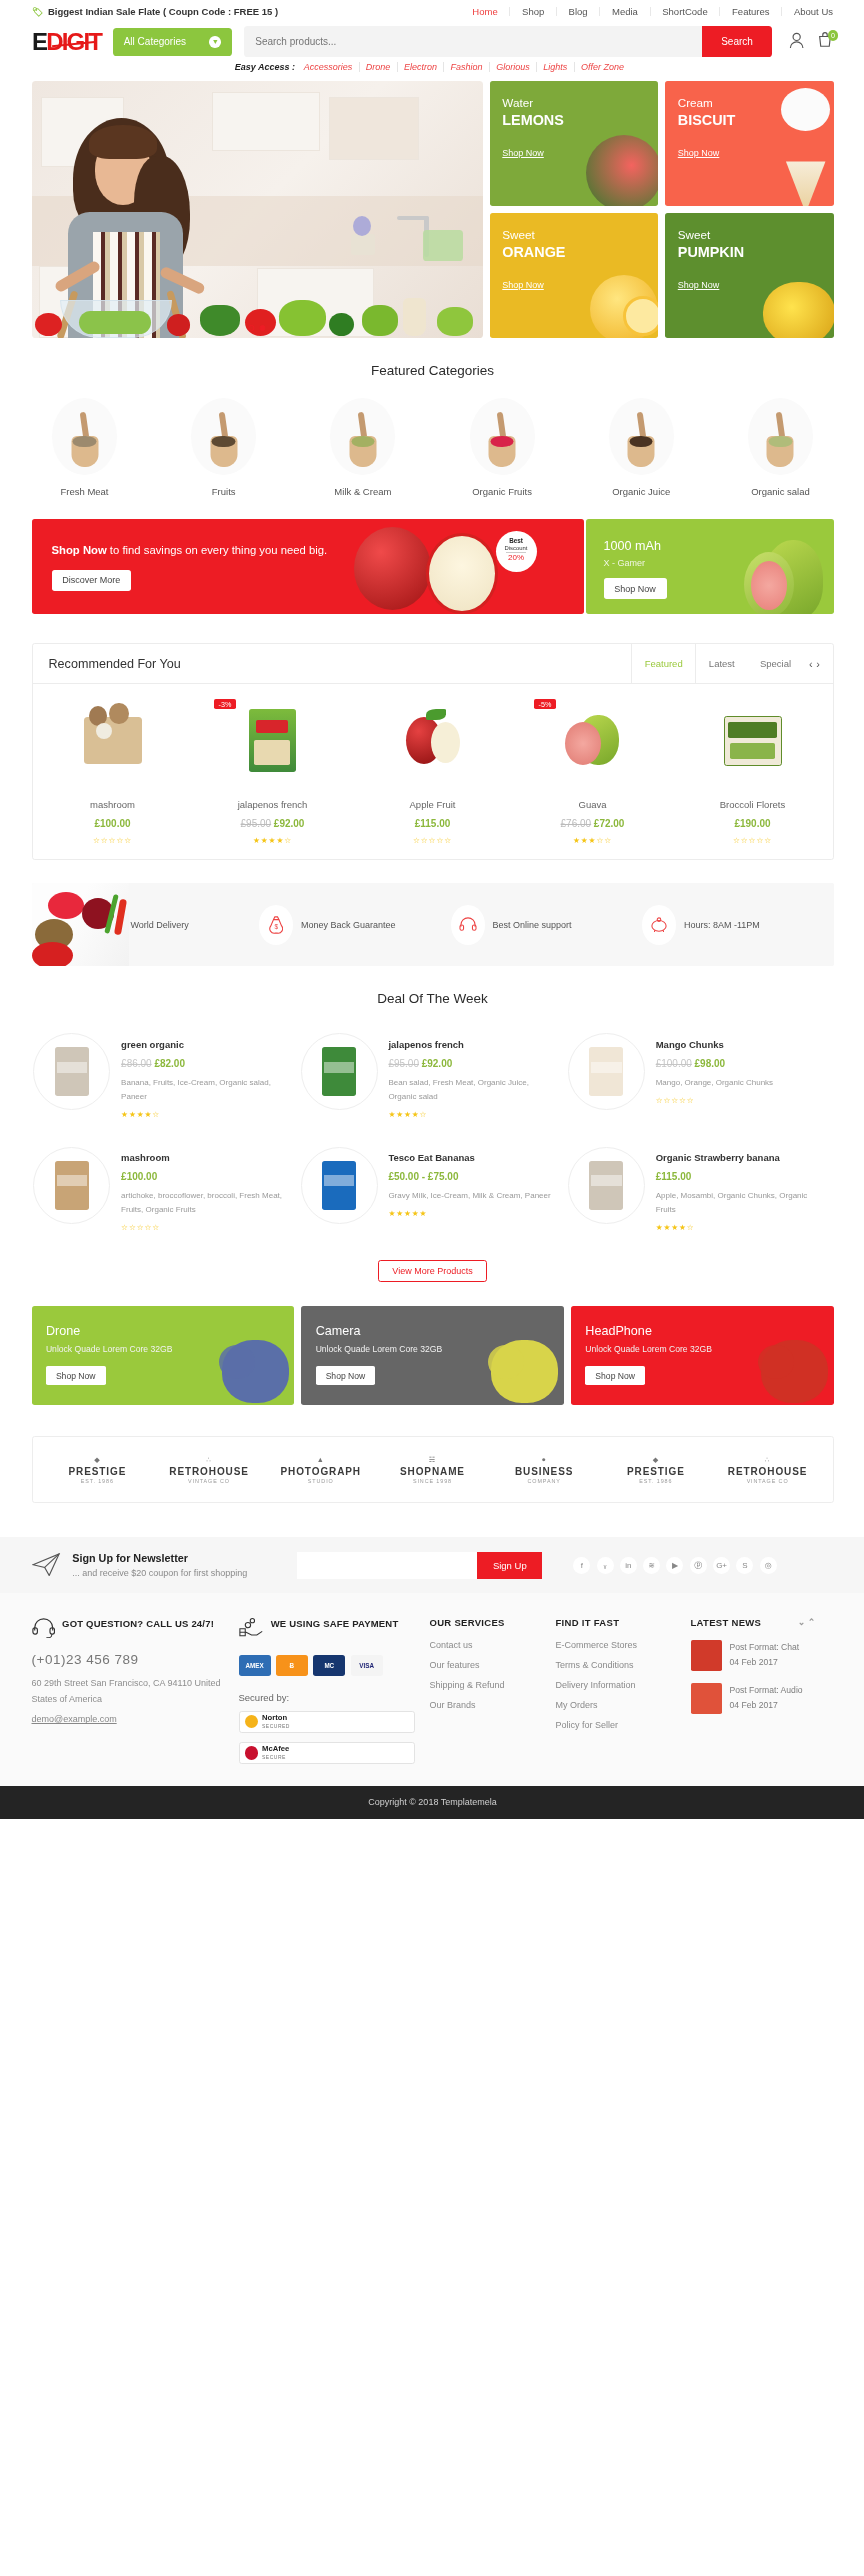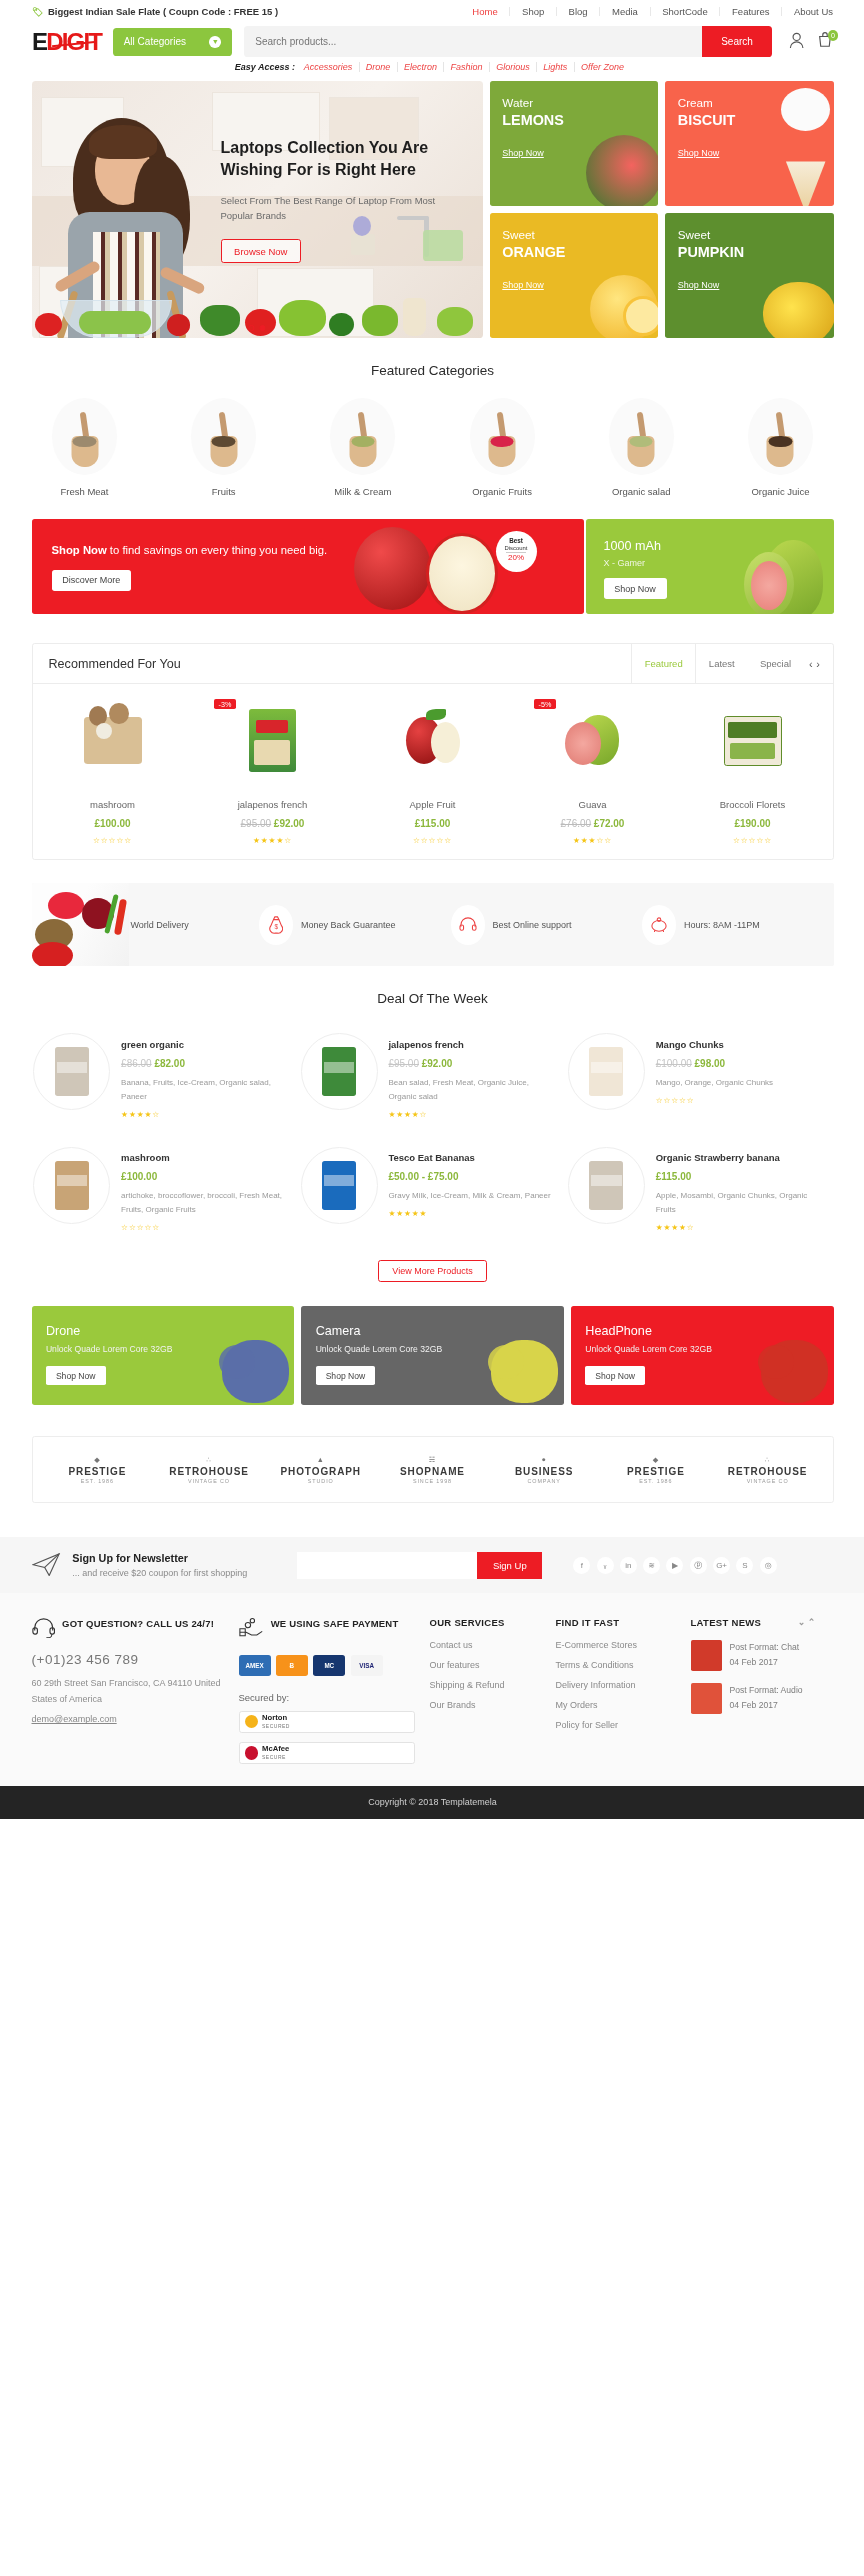--- a/index.html
+++ b/index.html
@@ -344,25 +344,20 @@
       <div class="veg" style="left:3.6px;width:27px;height:23.4px;background:#dd2222;"></div>
       <div class="veg" style="left:135px;width:23.4px;height:21.6px;background:#cf1f1f;"></div>
       <div class="veg" style="left:168px;width:40px;height:31px;background:#3f8a2a;border-radius:40% 40% 50% 50%;"></div>
       <div class="veg" style="left:213px;width:31px;height:27px;background:#e02020;"></div>
       <div class="veg" style="left:247px;width:47px;height:36px;background:#86c232;border-radius:45%;"></div>
       <div class="veg" style="left:297px;width:25px;height:23.4px;background:#2f7d22;"></div>
       <div class="veg" style="left:330px;width:36px;height:31px;background:#7ab82e;border-radius:45%;"></div>
       <div class="veg" style="left:371px;width:23.4px;height:38px;background:#efe5cf;border-radius:5.4px 5.4px 9px 9px;"></div>
       <div class="veg" style="left:405px;width:36px;height:29px;background:#8fc63d;border-radius:45%;"></div>
     </div>
-    <div class="hero-text">
-      <div class="hero-h">Laptops Collection You Are Wishing For is Right Here</div>
-      <div class="hero-p">Select From The Best Range Of Laptop From Most Popular Brands</div>
-      <div class="hero-btn">Browse Now</div>
-    </div>
     <div class="hero-dots">
       <div class="hdot"></div>
       <div class="hdot on"></div>
     </div>
   </div>
   <div class="hero-side" id="promo-grid">
         <div class="promo" style="background:#7ea93a">
    <div class="p1">Water</div>
    <div class="p2">LEMONS</div>
    <span class="pshop">Shop Now</span>
@@ -433,36 +428,36 @@
             </div>
           </div>
    </div>
    <div class="cat-label">Organic Fruits</div>
  </div>
       <div class="cat">
    <div class="cat-circle">
      <div class="scoop">
             <div class="scoop-handle"></div>
      <div class="scoop-bowl">
-              <div class="scoop-fill" style="background:#b0bc7a"></div>
+              <div class="scoop-fill" style="background:#4a3322"></div>
             </div>
           </div>
    </div>
-   <div class="cat-label">Organic salad</div>
+   <div class="cat-label">Organic Juice</div>
  </div>
       <div class="cat">
    <div class="cat-circle">
      <div class="scoop">
             <div class="scoop-handle"></div>
      <div class="scoop-bowl">
-              <div class="scoop-fill" style="background:#4a3322"></div>
+              <div class="scoop-fill" style="background:#b0bc7a"></div>
             </div>
           </div>
    </div>
-   <div class="cat-label">Organic Juice</div>
+   <div class="cat-label">Organic salad</div>
  </div>
     </div>
 
 <div class="bigpromo-row">
   <div class="bp-left">
     <h3><b>Shop Now</b><span> to find savings on every thing you need big.</span></h3>
     <div class="bp-btn">Discover More</div>
     <div class="apple" style="right:153px;bottom:3.6px;width:77px;height:83px;background:radial-gradient(circle at 35% 30%,#f04a4a,#9e1212);"></div>
     <div class="apple" style="right:86px;bottom:0px;width:72px;height:81px;background:radial-gradient(circle at 50% 40%,#fdf6e0,#efe3c2);border:3.6px solid #d42020;"></div>
     <div class="badge-disc">

